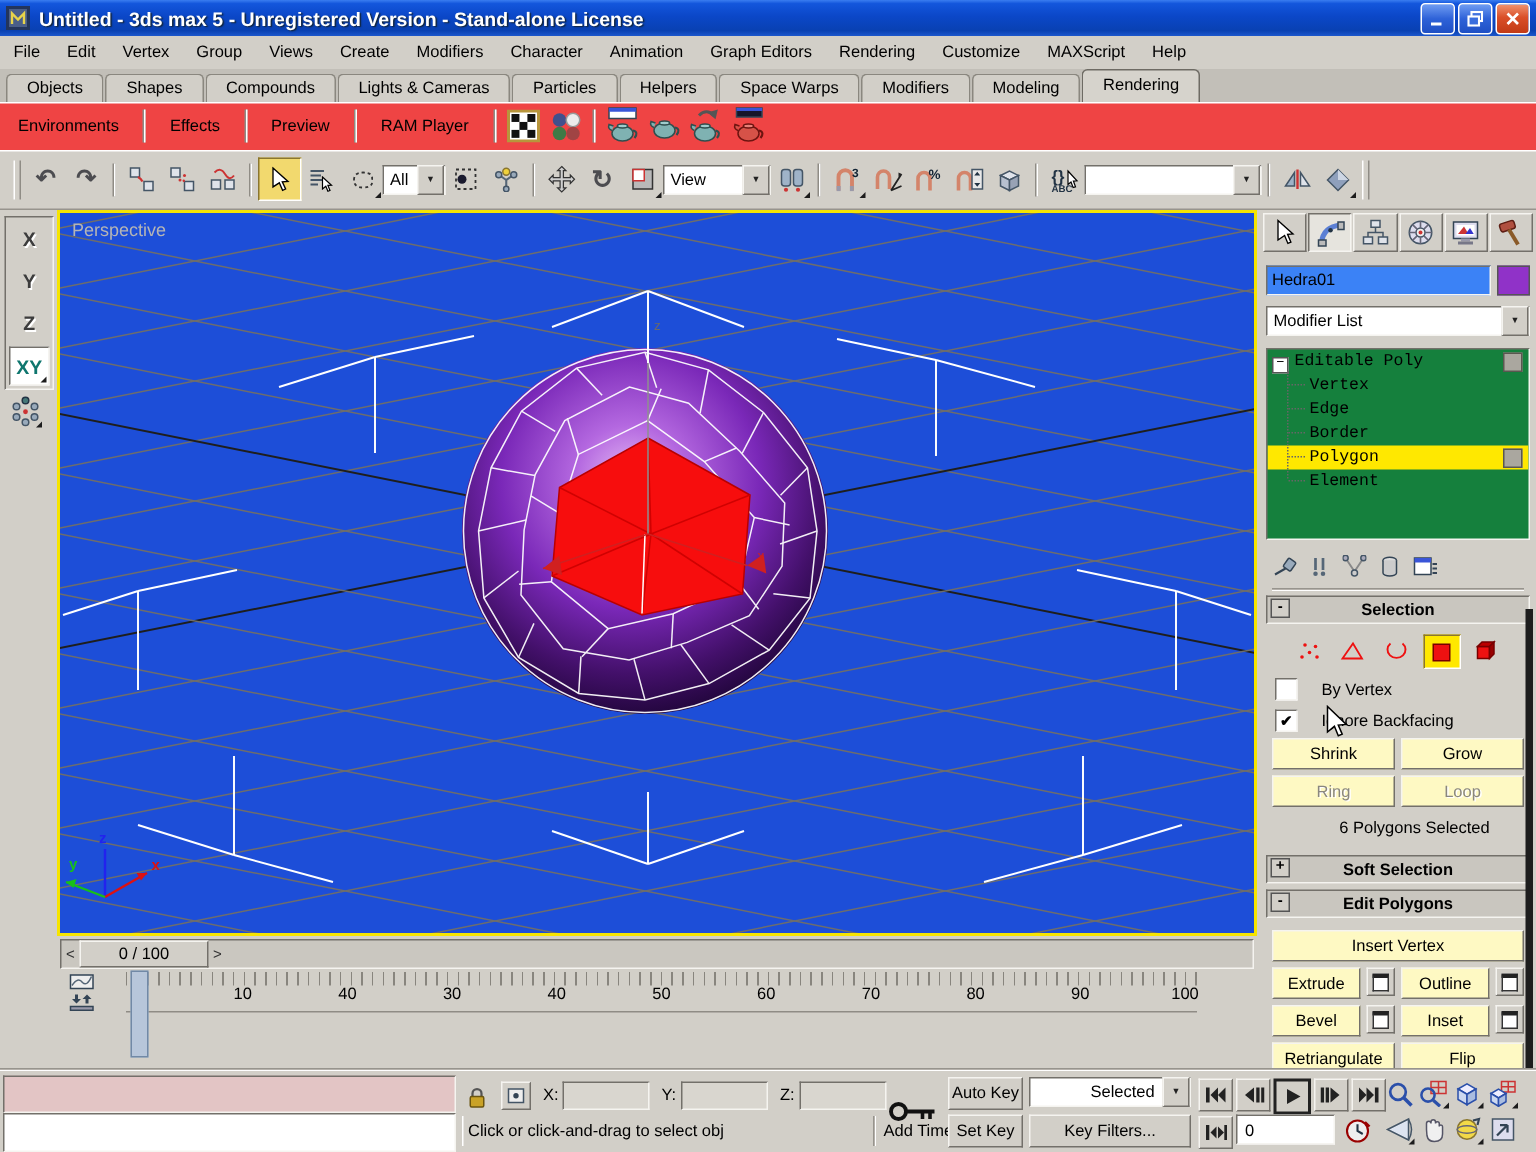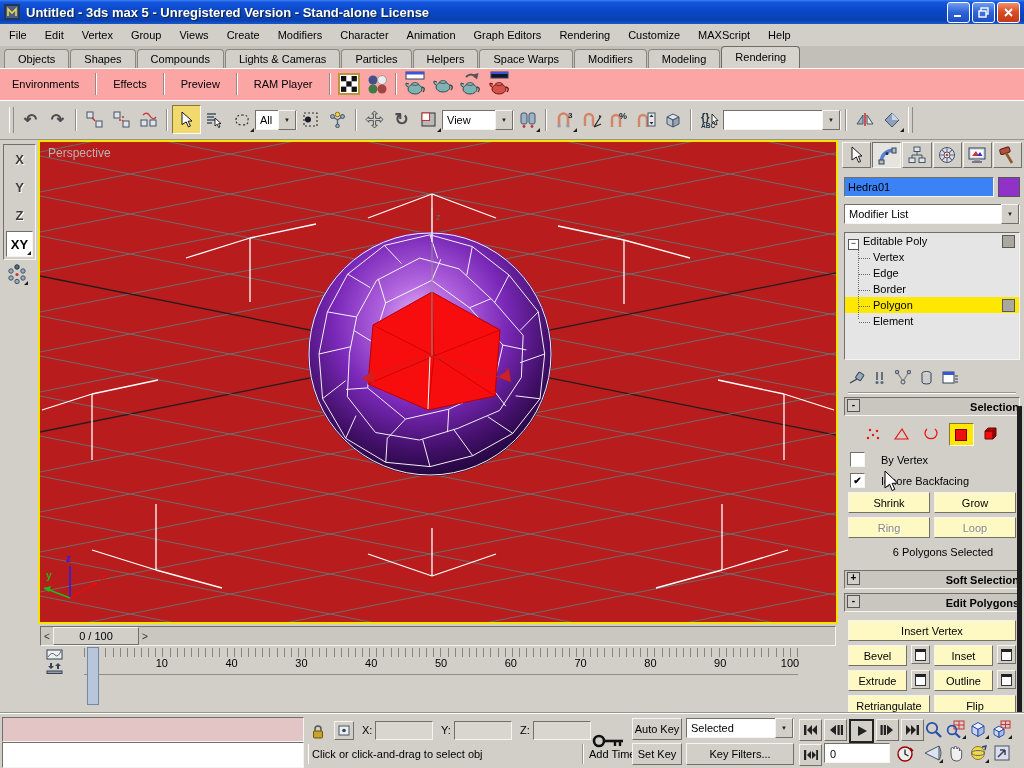--- a/index.html
+++ b/index.html
@@ -16,60 +16,60 @@
   .wb{width:21px;height:19px;border:1px solid #fff;border-radius:3px;display:flex;align-items:center;justify-content:center;background:linear-gradient(180deg,#6f9cf2,#2e62d8 50%,#1e4fc4);}
   .wb.close{background:linear-gradient(180deg,#f0926f,#da4f28 45%,#c23a16);}
   
   #menubar{position:absolute;left:0;top:24px;width:1024px;height:22px;background:#d2cfc8;display:flex;align-items:center;border-bottom:1px solid #b5b2ab;}
   .mitem{padding:3px 9px;}
   
   #tabstrip{position:absolute;left:0;top:46px;width:1024px;height:22px;background:#c2bfb8;display:flex;align-items:flex-end;padding-left:4px;box-sizing:border-box;}
   .tab{height:18px;line-height:18px;text-align:center;background:#d2cfc8;border:1px solid #8a877f;border-bottom:none;border-radius:4px 4px 0 0;padding:0 13px;margin-right:1px;}
   .tab.active{height:21px;line-height:21px;background:#d6d3cc;border-color:#6e6b64;font-weight:normal;}
   
-  #shelf{position:absolute;left:0;top:68px;width:1024px;height:32px;background:#fca5a5;display:flex;align-items:center;border-bottom:1px solid #9a968f;box-shadow:inset 0 1px 0 #fff;}
+  #shelf{position:absolute;left:0;top:68px;width:1024px;height:32px;background:#ef4444;display:flex;align-items:center;border-bottom:1px solid #9a968f;box-shadow:inset 0 1px 0 #fff;}
   .shbtn{padding:4px 12px;position:relative;}
   .vsep{width:1px;height:22px;background:#8f8c85;border-right:1px solid #fff;margin:0 4px;}
   .shico{width:28px;height:28px;display:flex;align-items:center;justify-content:center;position:relative;}
   
   #toolbar{position:absolute;left:0;top:100px;width:1024px;height:40px;background:#d2cfc8;display:flex;align-items:center;border-bottom:1px solid #97948d;box-shadow:inset 0 1px 0 #fff;padding-left:6px;box-sizing:border-box;}
   .tb{width:27px;height:27px;display:flex;align-items:center;justify-content:center;position:relative;}
   .tb.active{background:#f2d96e;border:1px solid;border-color:#8a7630 #fff #fff #8a7630;}
   .glyph{font-size:16px;font-weight:bold;color:#4c4c50;line-height:1;}
   .dd{height:20px;background:#fff;border:1px solid;border-color:#73706a #f5f4f0 #f5f4f0 #73706a;display:flex;align-items:center;box-sizing:border-box;}
   .dd .val{padding-left:4px;flex:1;}
   .dd .arw{width:16px;height:18px;background:#d2cfc8;border:1px solid;border-color:#f5f4f0 #73706a #73706a #f5f4f0;display:flex;align-items:center;justify-content:center;font-size:6px;color:#222;}
   .handle{width:3px;height:26px;border-left:1px solid #fff;border-right:1px solid #8f8c85;margin:0 3px;}
   
   #axisbar{position:absolute;left:0;top:140px;width:38px;height:484px;background:#d2cfc8;}
   .axbox{position:absolute;left:3px;top:4px;width:31px;padding:2px 0;border:1px solid;border-color:#73706a #f5f4f0 #f5f4f0 #73706a;display:flex;flex-direction:column;align-items:center;gap:4px;}
   .axbtn{width:25px;height:24px;display:flex;align-items:center;justify-content:center;font-weight:bold;font-size:13px;color:#3c3c3c;text-shadow:1px 1px 0 #fff;position:relative;}
-  .axbtn.pressed{background:#fff;border:1px solid;border-color:#73706a #f5f4f0 #f5f4f0 #73706a;color:#000000;}
-  #viewport{position:absolute;left:38px;top:140px;width:800px;height:484px;border:2px solid #f6e400;box-sizing:border-box;background:#b91c1c;}
+  .axbtn.pressed{background:#fff;border:1px solid;border-color:#73706a #f5f4f0 #f5f4f0 #73706a;color:#0f766e;}
+  #viewport{position:absolute;left:38px;top:140px;width:800px;height:484px;border:2px solid #f6e400;box-sizing:border-box;background:#1d4ed8;}
   #vplabel{position:absolute;left:8px;top:4px;color:#b5b5b5;font-size:12px;z-index:5;}
   
   #cmdpanel{position:absolute;left:840px;top:140px;width:184px;height:572px;background:#d2cfc8;overflow:hidden;}
   .ptabs{display:flex;padding:2px 2px 0 2px;gap:1px;}
   .ptab{width:28px;height:24px;display:flex;align-items:center;justify-content:center;border:1px solid;border-color:#f5f4f0 #73706a #73706a #f5f4f0;background:#d2cfc8;}
   .ptab.active{background:#e6e4de;border-color:#73706a #f5f4f0 #f5f4f0 #73706a;}
   .namerow{display:flex;align-items:center;margin:9px 4px 0 4px;gap:4px;}
   .nameinput{flex:1;height:18px;background:#3b82f6;border:1px solid;border-color:#73706a #f5f4f0 #f5f4f0 #73706a;padding:0 3px;line-height:18px;}
   .swatch{width:20px;height:18px;border:1px solid #555;}
   .modlist{margin:7px 4px 0 4px;height:20px;}
-  .stkwrap{margin:8px 4px 0 4px;height:126px;background:#e5e5e5;border:1px solid;border-color:#73706a #f5f4f0 #f5f4f0 #73706a;position:relative;overflow:hidden;}
+  .stkwrap{margin:8px 4px 0 4px;height:126px;background:#15803d;border:1px solid;border-color:#73706a #f5f4f0 #f5f4f0 #73706a;position:relative;overflow:hidden;font-family:Liberation Mono, monospace;}
   .stkrow{height:16px;line-height:16px;position:relative;white-space:nowrap;}
   .stkrow .sq{position:absolute;right:4px;top:2px;width:11px;height:11px;background:#aaa79f;border:1px solid #5a5850;}
   .minusbox{display:inline-block;width:9px;height:9px;border:1px solid #555;background:#fff;line-height:7px;text-align:center;font-size:9px;vertical-align:-1px;margin:0 4px 0 3px;}
   .tick{display:inline-block;width:11px;border-top:1px dotted #666;vertical-align:middle;margin:0 3px 0 14px;}
   .stkrow.sel{background:#ffe800;}
   .vline{position:absolute;left:13px;top:14px;width:0;border-left:1px dotted #666;}
   .stktools{display:flex;align-items:center;gap:9px;margin:6px 8px 0 8px;height:22px;border-bottom:1px solid #97948d;box-shadow:0 1px 0 #fff;padding-bottom:4px;}
   .rollhead{height:17px;margin:4px 4px 0 4px;background:#c9c6bf;border:1px solid;border-color:#73706a #f5f4f0 #f5f4f0 #73706a;display:flex;align-items:center;position:relative;font-weight:bold;}
   .rollhead .st{position:absolute;left:2px;top:1px;width:11px;height:11px;background:#d2cfc8;border:1px solid #555;line-height:9px;text-align:center;font-weight:bold;font-size:10px;}
-  .rollhead .cap{flex:1;text-align:right;}
+  .rollhead .cap{flex:1;text-align:center;}
   .sobjrow{display:flex;justify-content:center;gap:6px;margin-top:7px;}
   .sobtn{width:23px;height:21px;display:flex;align-items:center;justify-content:center;}
   .sobtn.active{background:#ffe800;border:1px solid;border-color:#8a7630 #fff #fff #8a7630;}
   .ckrow{display:flex;align-items:center;gap:16px;margin:6px 0 0 10px;}
   .ckbox{width:13px;height:13px;background:#fff;border:1px solid;border-color:#73706a #f5f4f0 #f5f4f0 #73706a;display:flex;align-items:center;justify-content:center;font-size:10px;font-weight:bold;}
   .btn2{height:19px;background:#fef9c3;border:1px solid;border-color:#f5f4f0 #73706a #73706a #f5f4f0;display:flex;align-items:center;justify-content:center;}
   .btn2.dis{color:#8a877f;text-shadow:1px 1px 0 #fff;}
   .prow{display:flex;gap:4px;margin:4px 8px 0 8px;}
   .prow .btn2{flex:1;}
   .selstatus{margin:8px 8px 0 8px;text-align:center;padding-left:22px;}
@@ -719,35 +719,35 @@
       <span class="cap">Soft Selection</span>
     </div>
     <div class="rollhead">
       <span class="st">-</span>
       <span class="cap">Edit Polygons</span>
     </div>
     <div class="prow" style="margin-top:8px;">
       <div class="btn2">Insert Vertex</div>
     </div>
     <div class="prow">
+      <div class="btn2">Extrude</div>
+      <div class="setbtn">
+          <span class="miniwin"></span>
+        </div>
+      <div class="btn2">Outline</div>
+      <div class="setbtn">
+          <span class="miniwin"></span>
+        </div>
+    </div>
+    <div class="prow">
       <div class="btn2">Bevel</div>
       <div class="setbtn">
           <span class="miniwin"></span>
         </div>
       <div class="btn2">Inset</div>
-      <div class="setbtn">
-          <span class="miniwin"></span>
-        </div>
-    </div>
-    <div class="prow">
-      <div class="btn2">Extrude</div>
-      <div class="setbtn">
-          <span class="miniwin"></span>
-        </div>
-      <div class="btn2">Outline</div>
       <div class="setbtn">
           <span class="miniwin"></span>
         </div>
     </div>
     <div class="prow">
       <div class="btn2">Retriangulate</div>
       <div class="btn2">Flip</div>
     </div>
 
     <div id="pscroll"></div>
@@ -816,21 +816,21 @@
     <div class="btn" style="position:absolute;left:588px;top:4px;width:40px;height:48px;">
       <svg width="34" height="20">
           <circle cx="8" cy="10" r="5" fill="none" stroke="#111" stroke-width="2.6"></circle>
           <line x1="13" y1="10" x2="32" y2="10" stroke="#111" stroke-width="2.6"></line>
           <line x1="24" y1="10" x2="24" y2="15" stroke="#111" stroke-width="2.4"></line>
           <line x1="29" y1="10" x2="29" y2="15" stroke="#111" stroke-width="2.4"></line>
         </svg>
     </div>
     <div class="btn raised skbtn" style="left:632px;top:5px;">Auto Key</div>
     <div class="btn raised skbtn" style="left:632px;top:30px;">Set Key</div>
-    <div class="dd" style="position:absolute;left:686px;top:5px;width:108px;">
+    <div class="dd" style="position:absolute;left:686px;top:5px;width:108px;padding-left:36px;">
       <span class="val">Selected</span>
       <span class="arw">▼</span>
     </div>
     <div class="btn raised" style="position:absolute;left:686px;top:30px;width:108px;height:22px;">Key Filters...</div>
 
     <div style="position:absolute;left:799px;top:6px;display:flex;gap:2px;">
       <div class="pbtn">
           <svg width="15" height="12">
             <rect x="1" y="1" width="2.4" height="10" fill="#222"></rect>
             <polygon points="9,1 4,6 9,11" fill="#222"></polygon>

